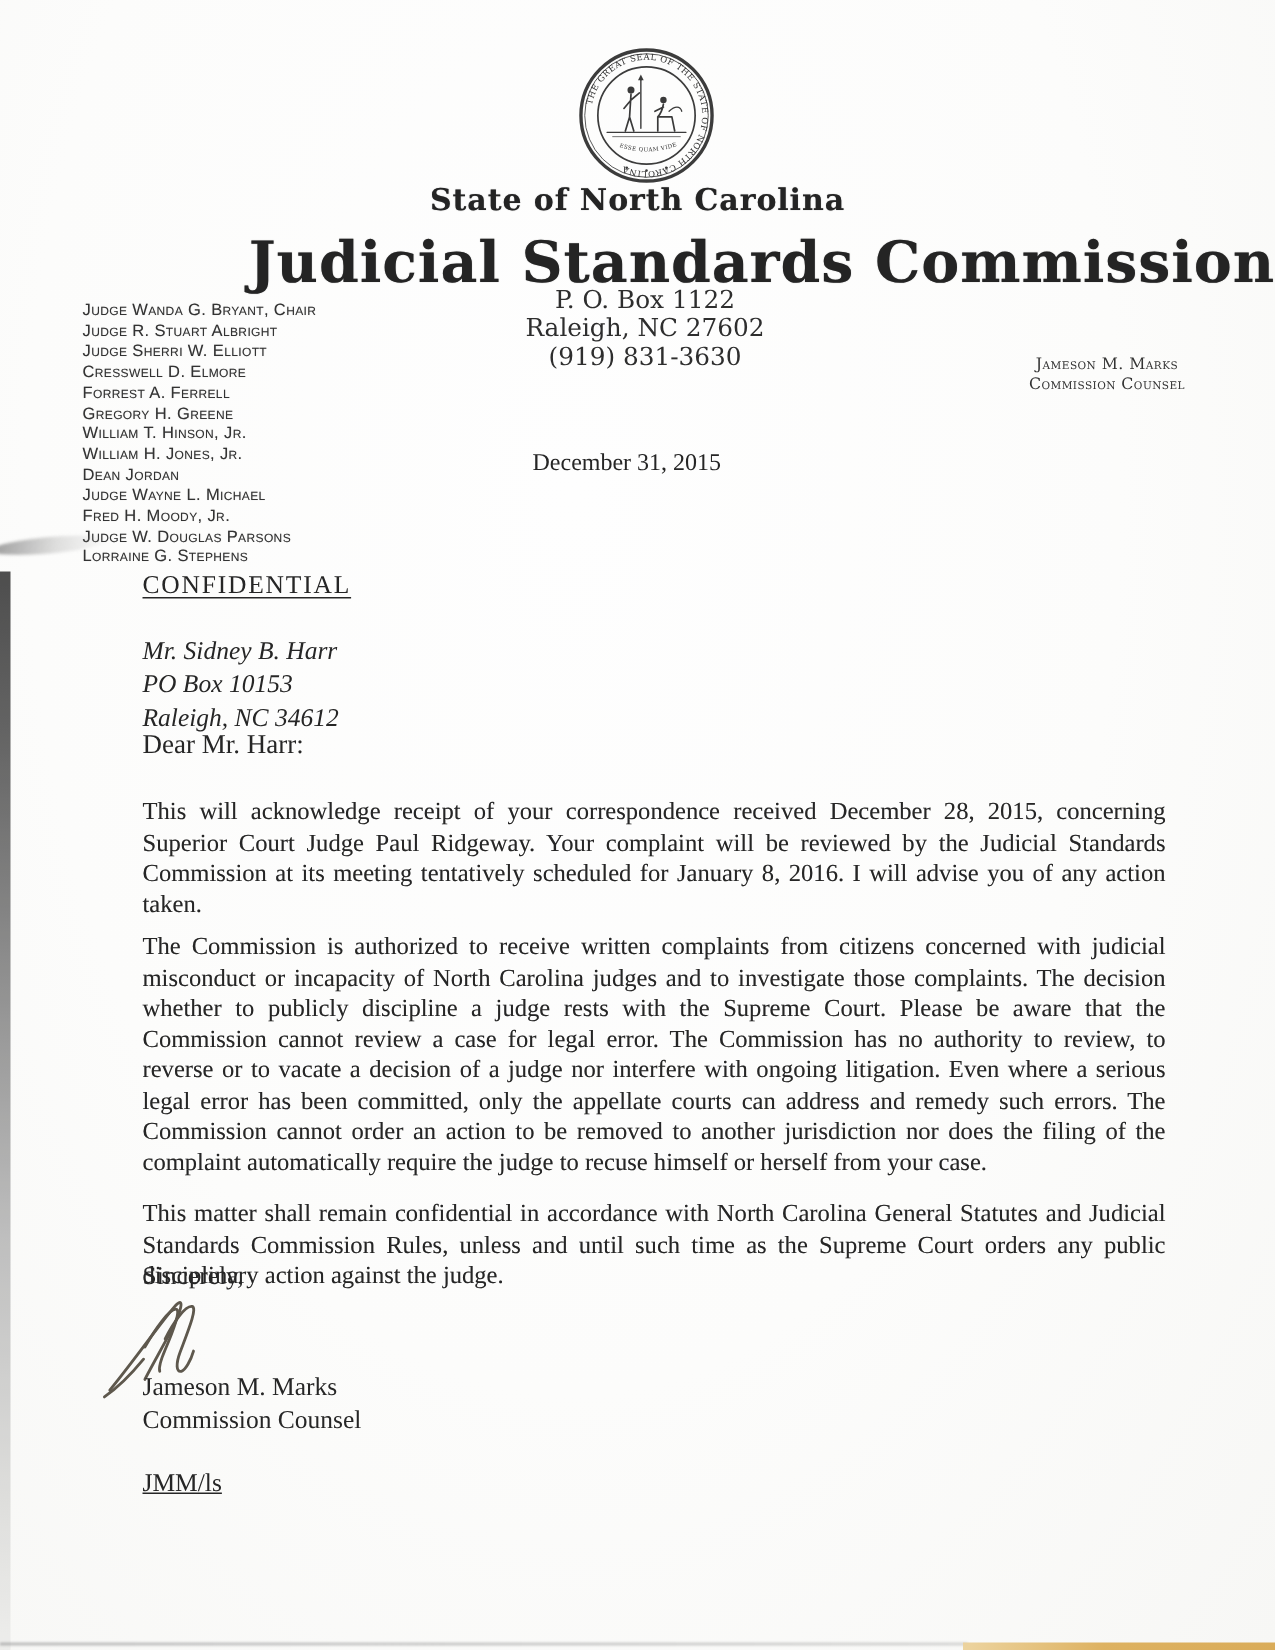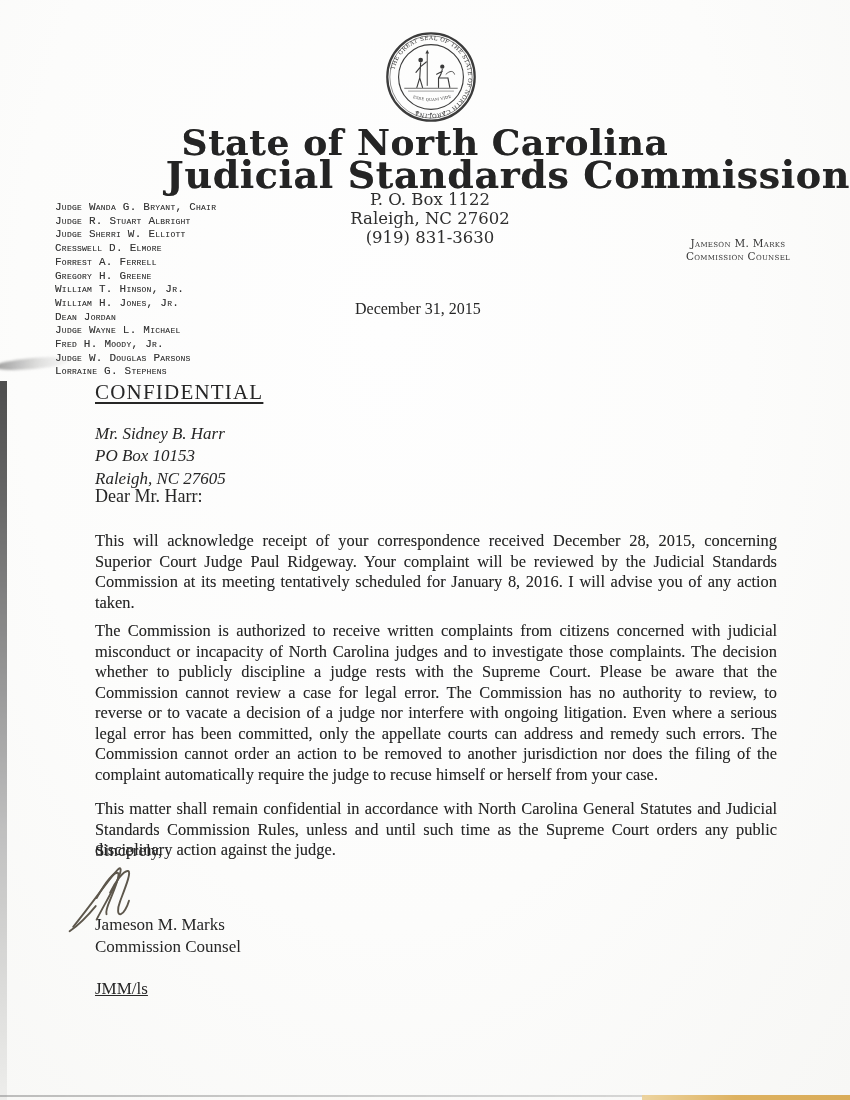--- a/index.html
+++ b/index.html
@@ -8,47 +8,47 @@
     background:
       radial-gradient(ellipse at 45% 30%, #fefefe 0%, #fcfcfb 55%, #f7f7f5 100%);
     color:#262626;
     font-family:"Liberation Serif", serif;
   }
   .abs{position:absolute;}
   
   .seal{left:384px;top:30px;}
   .org1{
     left:0;top:121px;width:100%;text-align:center;
-    font-family:"DejaVu Serif", serif;font-weight:700;font-size:36px;
+    font-family:"DejaVu Serif", serif;font-weight:700;font-size:20px;
     letter-spacing:0.6px;color:#242424;text-shadow:0 0 0.6px rgba(40,40,40,.55);
   }
   .org2{
     left:0;top:152px;width:100%;text-align:right;
     font-family:"DejaVu Serif", serif;font-weight:700;font-size:38px;
     letter-spacing:0.6px;color:#242424;text-shadow:0 0 0.6px rgba(40,40,40,.55);
   }
   .addr{
     left:0;top:190px;width:860px;text-align:center;
     font-family:"DejaVu Serif", serif;font-size:16.5px;line-height:19px;color:#2e2e2e;
   }
   .members{
     left:55px;top:201px;width:250px;list-style:none;margin:0;padding:0;
-    font-family:Liberation Mono, monospace;font-variant:small-caps;
+    font-family:Liberation Sans, sans-serif;font-variant:small-caps;
     font-size:11px;line-height:13.7px;letter-spacing:0.25px;color:#333;
     text-shadow:0 0 0.5px rgba(60,60,60,.4);
   }
   .counsel{
     right:60px;top:237px;text-align:center;
     font-family:"DejaVu Serif", serif;font-variant:small-caps;
     font-size:10.5px;line-height:13px;letter-spacing:0.3px;color:#333;
   }
   
   .date{left:355px;top:300px;font-size:16px;}
   .confidential{
-    left:95px;top:380px;font-size:21px;letter-spacing:1.2px;
+    left:95px;top:380px;font-size:17px;letter-spacing:1.2px;
     text-decoration:underline;text-underline-offset:3px;
   }
   .recipient{left:95px;top:423px;font-size:17px;line-height:22.3px;font-style:italic;}
   .salutation{left:95px;top:486px;font-size:18px;}
   .para{left:95px;width:682px;font-size:16.4px;line-height:20.5px;text-align:justify;
         text-shadow:0 0 0.4px rgba(50,50,50,.35);}
   .p1{top:531px;}
   .p2{top:621px;}
   .p3{top:771px;margin-top:28px;}
   .closing{left:95px;top:841px;font-size:17px;}
@@ -145,21 +145,21 @@
     <div>Commission Counsel</div>
   </div>
 
   <div class="abs date">December 31, 2015</div>
 
   <div class="abs confidential">CONFIDENTIAL</div>
 
   <div class="abs recipient">
     <div>Mr. Sidney B. Harr</div>
     <div>PO Box 10153</div>
-    <div>Raleigh, NC 27605</div>
+    <div>Raleigh, NC 34612</div>
   </div>
 
   <div class="abs salutation">Dear Mr. Harr:</div>
 
   <div class="abs para p1">This will acknowledge receipt of your correspondence received December 28, 2015, concerning Superior Court Judge Paul Ridgeway. Your complaint will be reviewed by the Judicial Standards Commission at its meeting tentatively scheduled for January 8, 2016.  I will advise you of any action taken.</div>
   <div class="abs para p2">The Commission is authorized to receive written complaints from citizens concerned with judicial misconduct or incapacity of North Carolina judges and to investigate those complaints. The decision whether to publicly discipline a judge rests with the Supreme Court.  Please be aware that the Commission cannot review a case for legal error.  The Commission has no authority to review, to reverse or to vacate a decision of a judge nor interfere with ongoing litigation. Even where a serious legal error has been committed, only the appellate courts can address and remedy such errors. The Commission cannot order an action to be removed to another jurisdiction nor does the filing of the complaint automatically require the judge to recuse himself or herself from your case.</div>
   <div class="abs para p3">This matter shall remain confidential in accordance with North Carolina General Statutes and Judicial Standards Commission Rules, unless and until such time as the Supreme Court orders any public disciplinary action against the judge.</div>
 
   <div class="abs closing">Sincerely,</div>
 

